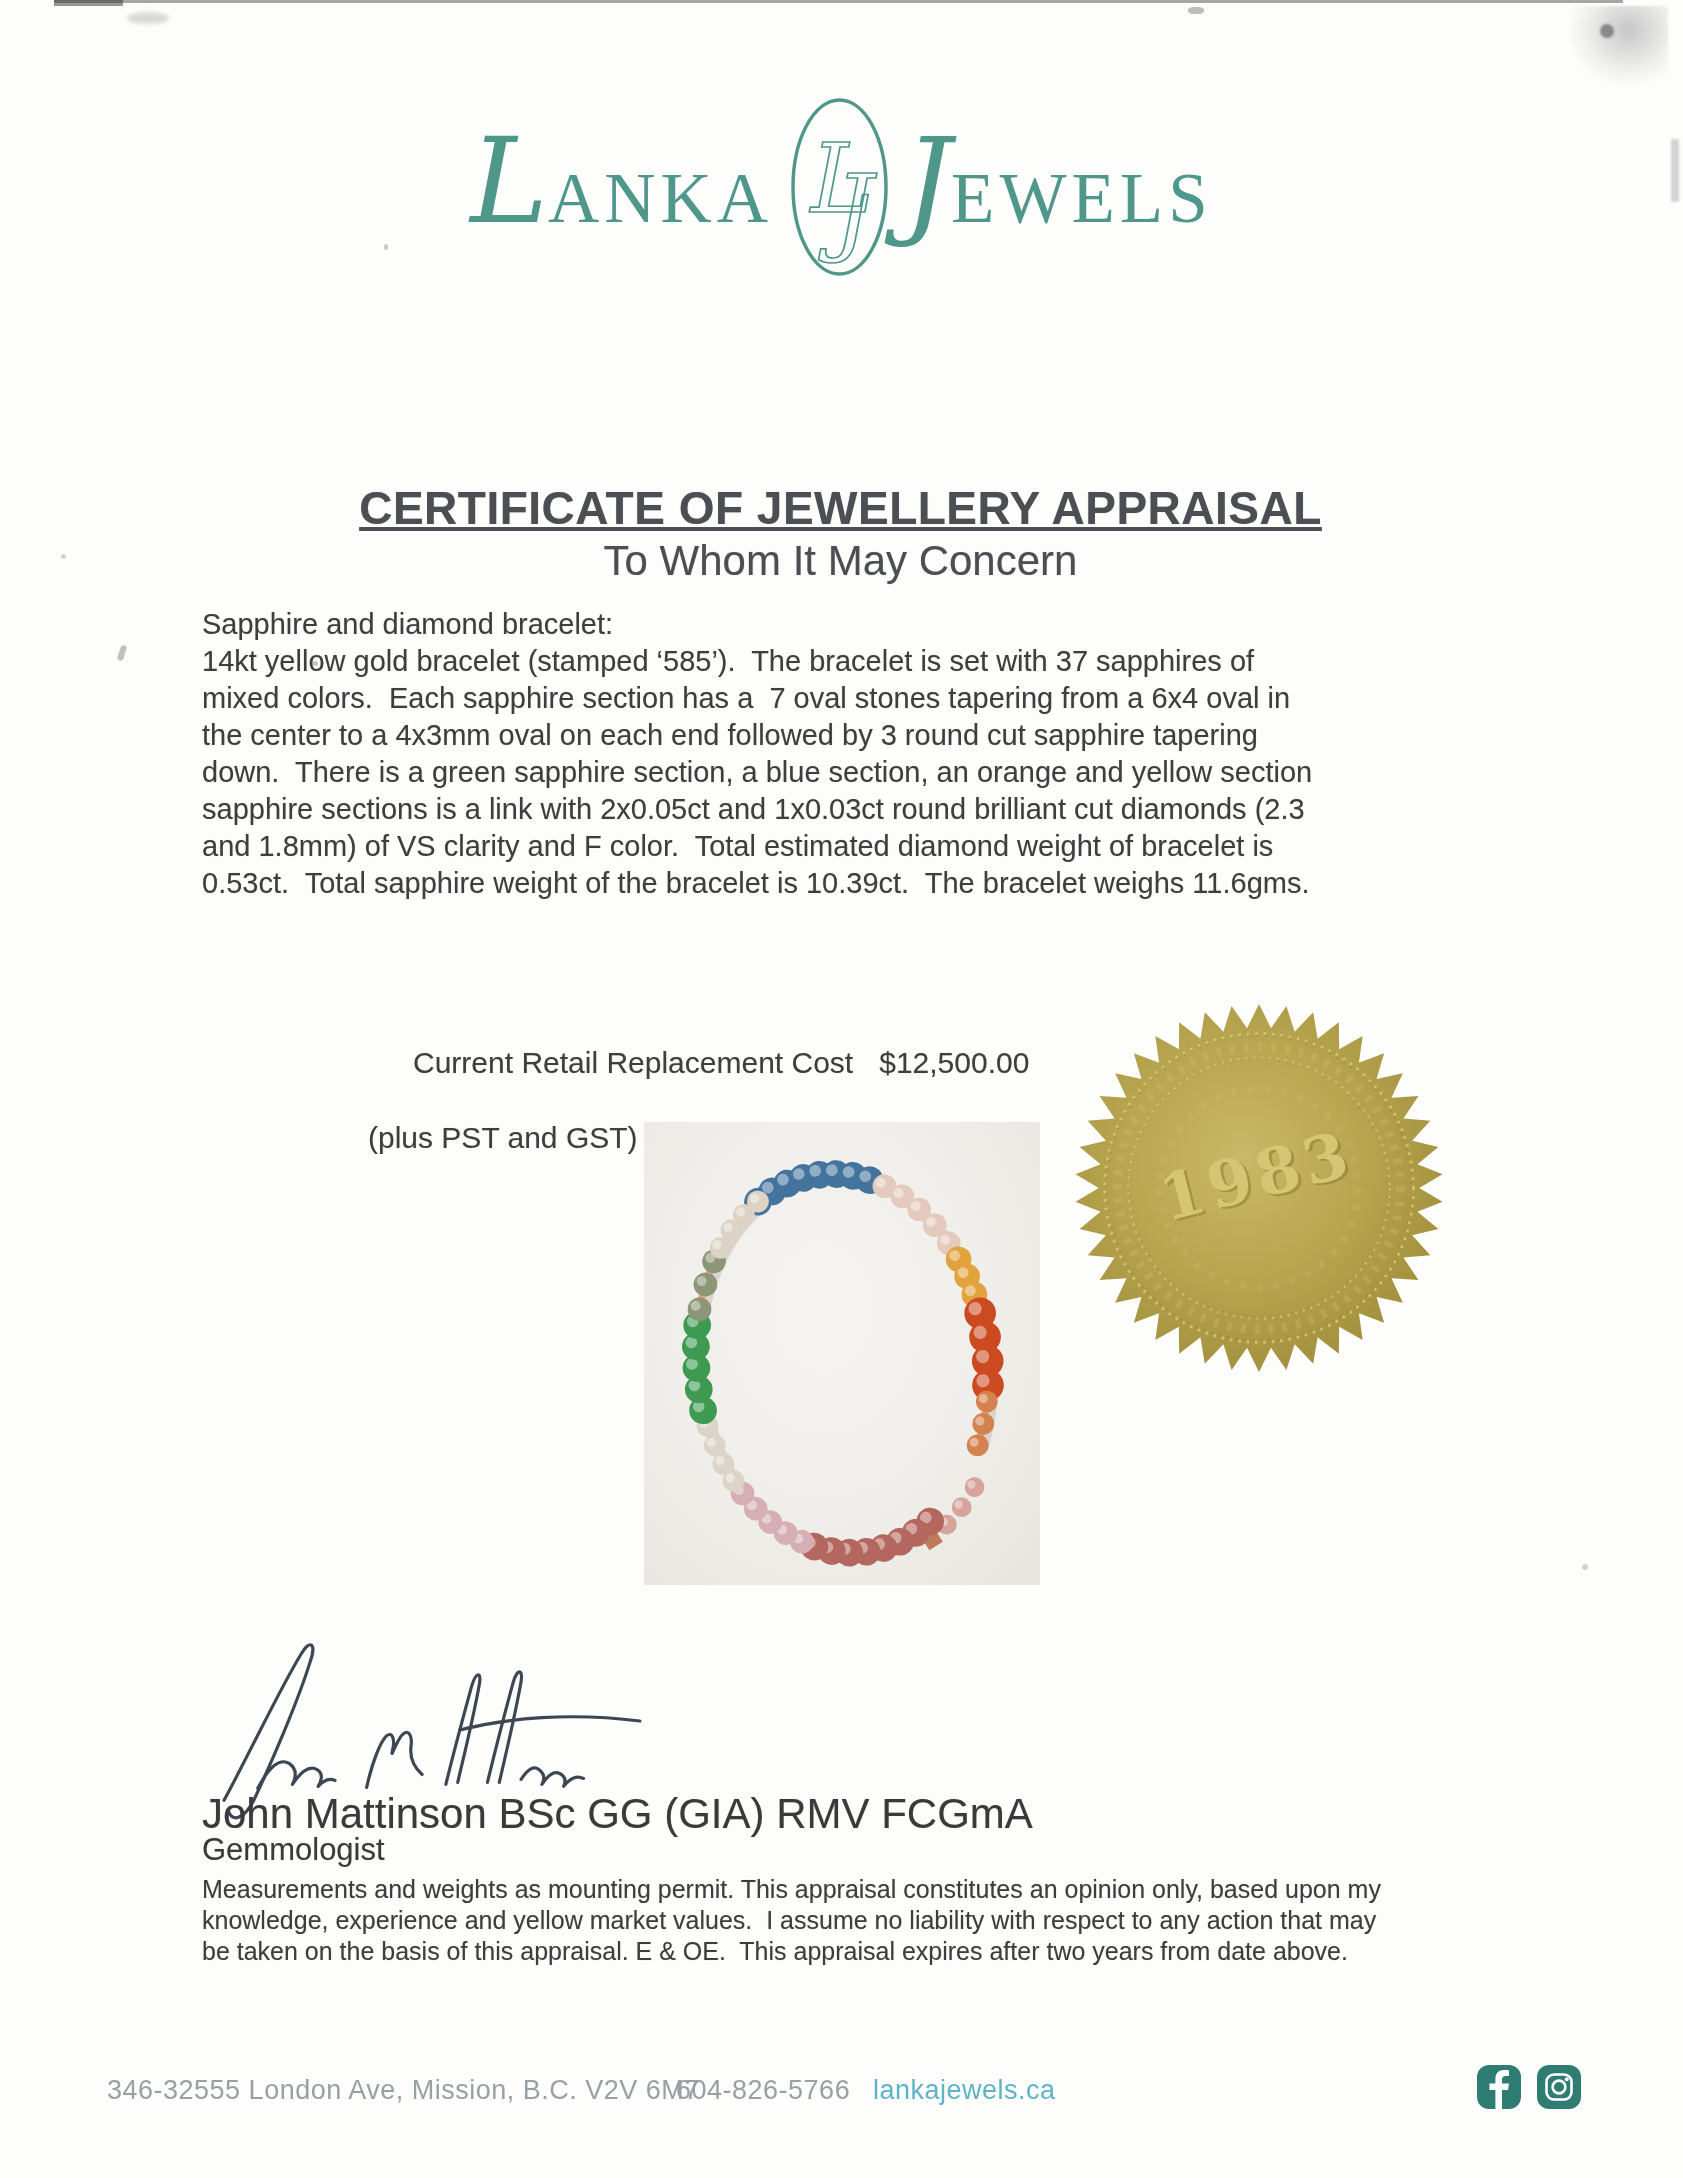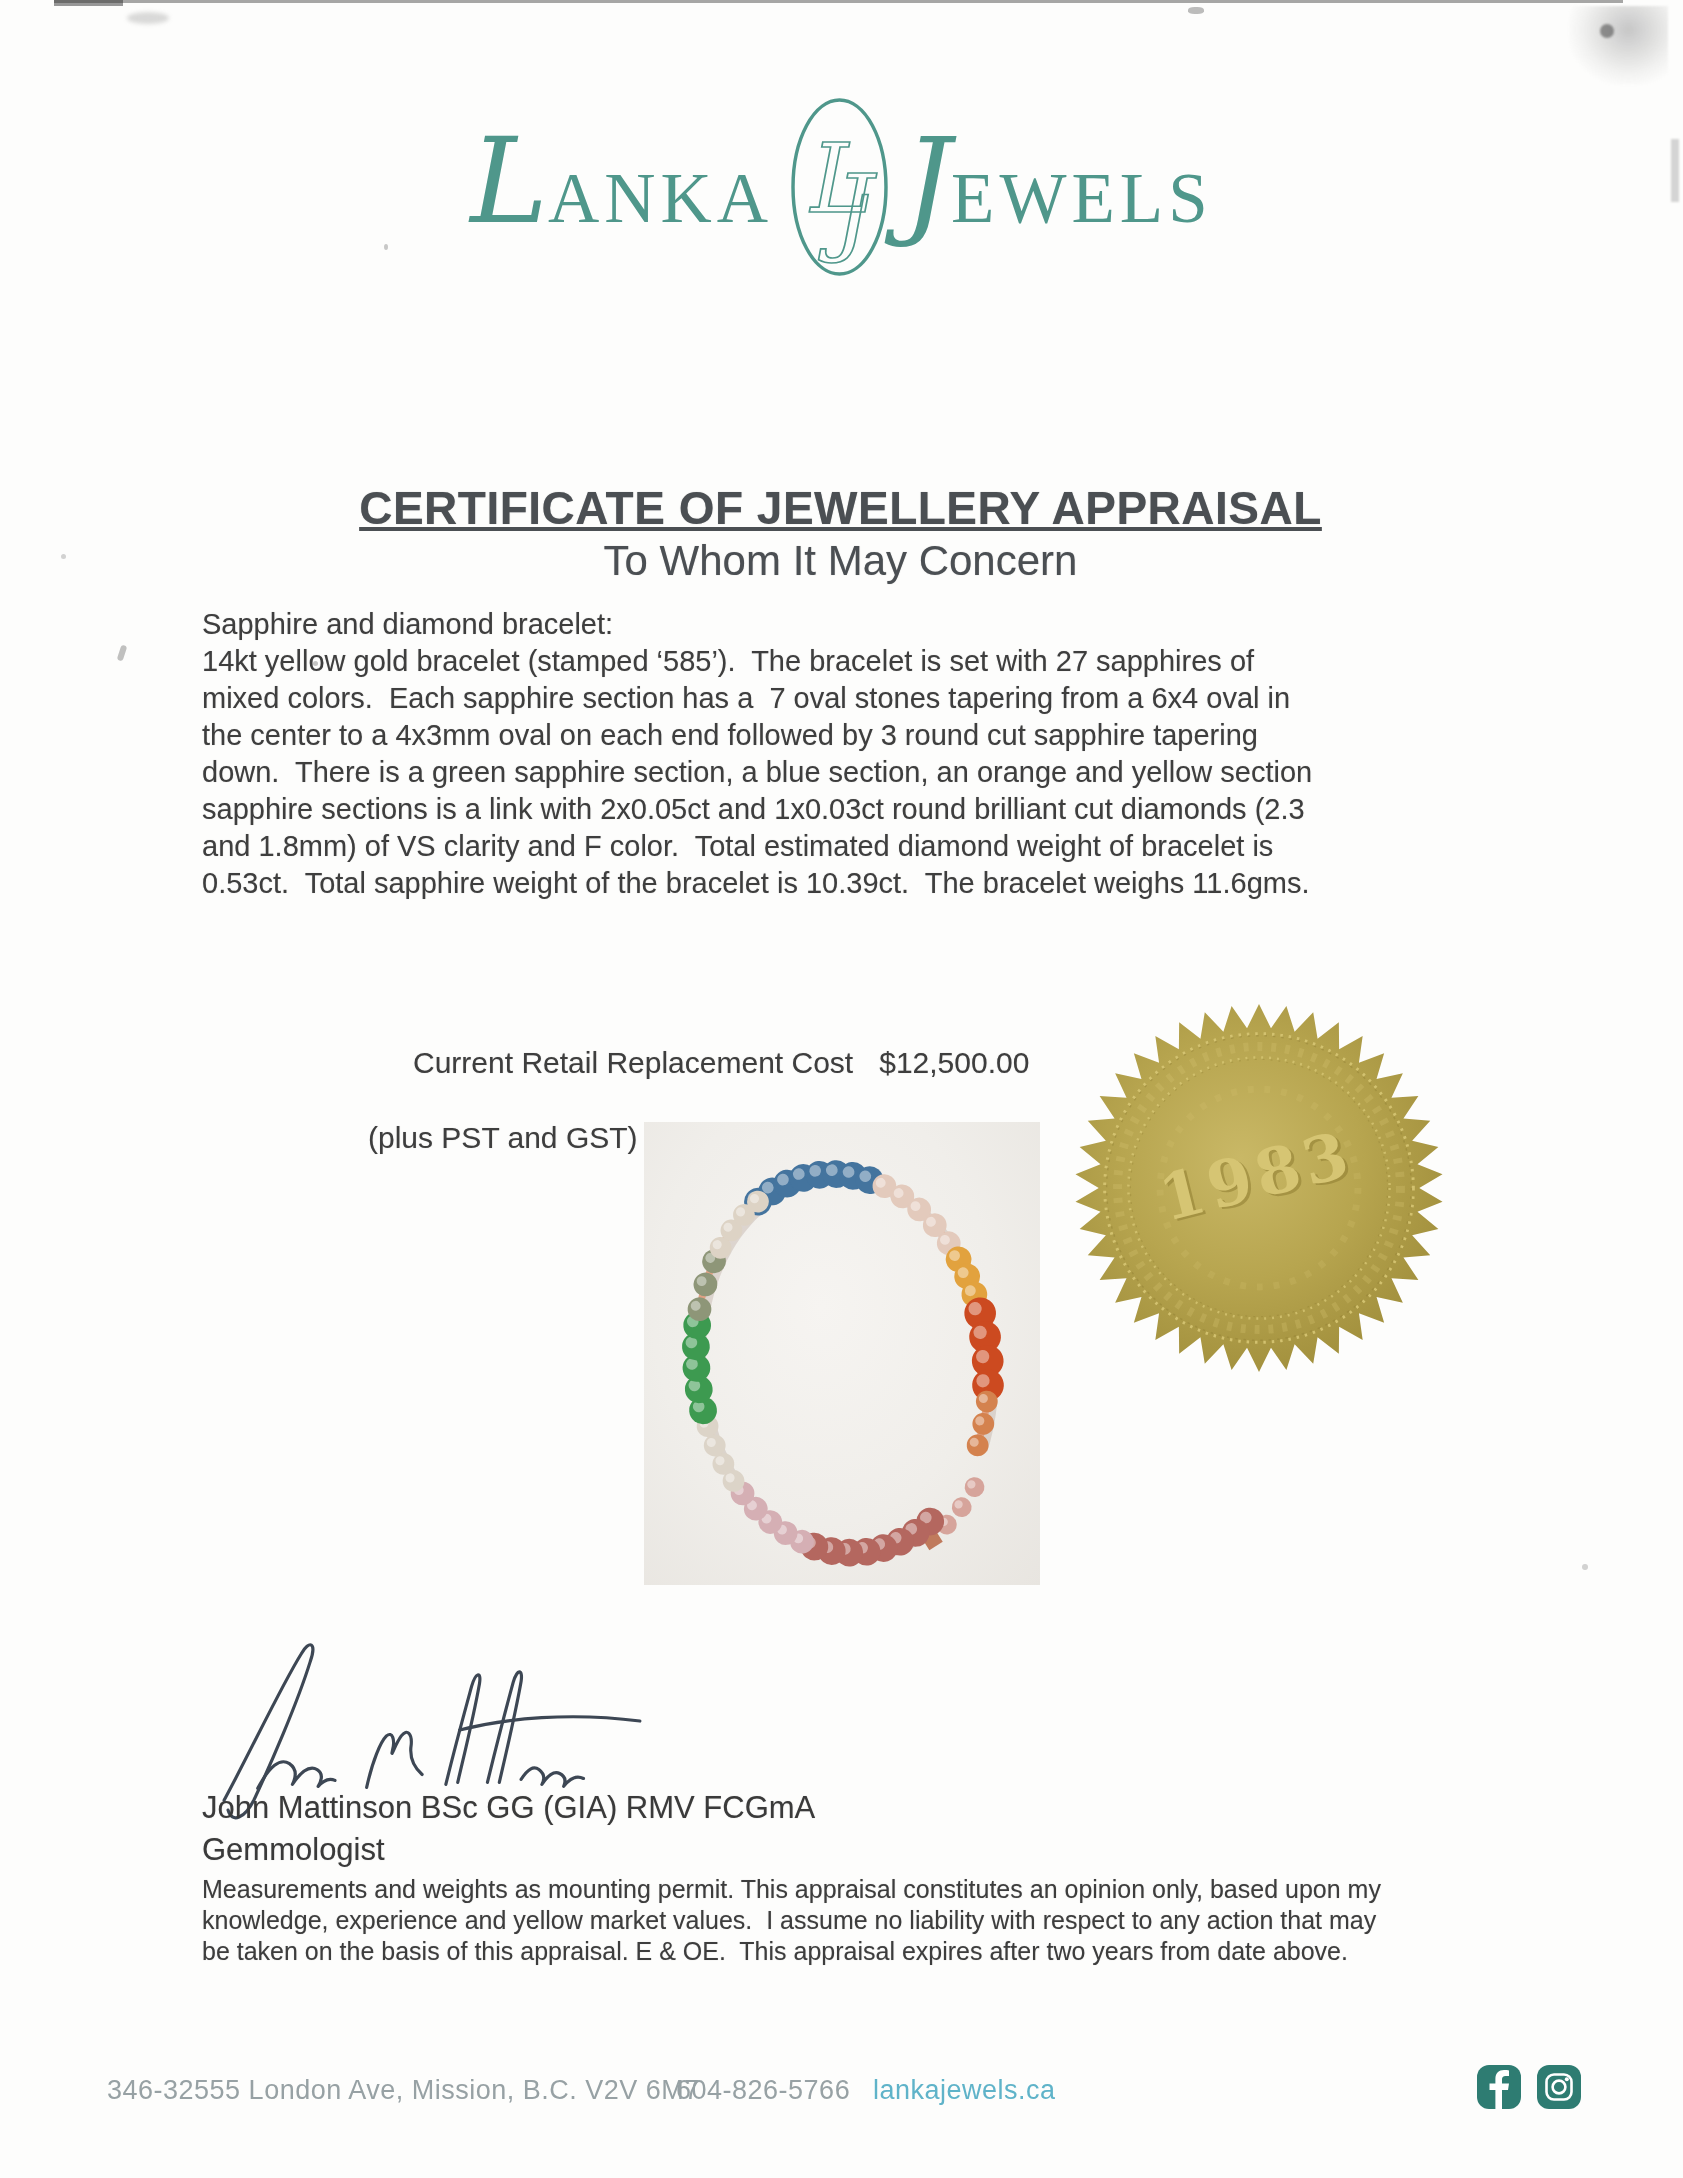--- a/index.html
+++ b/index.html
@@ -29,21 +29,21 @@
              text-shadow:0 0 1px rgba(60,60,60,.3);}
   .val-row1{padding-left:161px;white-space:pre;}
   .val-amount{margin-left:26px;}
   .val-row2{padding-left:166px;margin-top:7px;}
   
   .photo{position:absolute;left:644px;top:1122px;width:396px;height:463px;
          background:radial-gradient(ellipse at 45% 40%, #f6f4f1 0%, #f0eeea 55%, #e8e5e0 100%);}
   .seal{position:absolute;left:1074px;top:1003px;width:370px;height:370px;}
   
   .signature{position:absolute;left:208px;top:1626px;width:446px;height:198px;}
-  .appraiser-name{position:absolute;left:202px;top:1790px;font-size:31px;color:#3a3a3a;text-shadow:0 0 1px rgba(60,60,60,.3);}
+  .appraiser-name{position:absolute;left:202px;top:1790px;font-size:42px;color:#3a3a3a;text-shadow:0 0 1px rgba(60,60,60,.3);}
   .appraiser-title{position:absolute;left:202px;top:1832px;font-size:31px;color:#3a3a3a;text-shadow:0 0 1px rgba(60,60,60,.3);}
   .fineprint{position:absolute;left:202px;top:1874px;width:1287px;font-size:25px;color:#3d3d3d;
              text-shadow:0 0 1px rgba(60,60,60,.3);}
   .fine-line{white-space:pre;line-height:31px;}
   
   .footer-text{position:absolute;top:2075px;font-size:27px;color:var(--footer-gray);letter-spacing:0.5px;}
   .footer-website{color:var(--link-blue);}
   .social{position:absolute;top:2065px;width:44px;height:44px;}
 </style>
 </head>
@@ -70,21 +70,21 @@
         <text x="24" y="118" font-size="96">L</text>
         <text x="48" y="150" font-size="96">J</text>
     </svg><span class="lg-script lg-j">J</span><span class="lg-caps">EWELS</span>
   </div>
 
   <div class="title">CERTIFICATE OF JEWELLERY APPRAISAL</div>
   <div class="subtitle">To Whom It May Concern</div>
 
   <div class="body-block">
       <div class="body-line">Sapphire and diamond bracelet:</div>
-      <div class="body-line">14kt yellow gold bracelet (stamped ‘585’).  The bracelet is set with 27 sapphires of</div>
+      <div class="body-line">14kt yellow gold bracelet (stamped ‘585’).  The bracelet is set with 37 sapphires of</div>
       <div class="body-line">mixed colors.  Each sapphire section has a  7 oval stones tapering from a 6x4 oval in</div>
       <div class="body-line">the center to a 4x3mm oval on each end followed by 3 round cut sapphire tapering</div>
       <div class="body-line">down.  There is a green sapphire section, a blue section, an orange and yellow section</div>
       <div class="body-line">sapphire sections is a link with 2x0.05ct and 1x0.03ct round brilliant cut diamonds (2.3</div>
       <div class="body-line">and 1.8mm) of VS clarity and F color.  Total estimated diamond weight of bracelet is</div>
       <div class="body-line">0.53ct.  Total sapphire weight of the bracelet is 10.39ct.  The bracelet weighs 11.6gms.</div>
     </div>
 
   <div class="valuation">
     <div class="val-row1">

